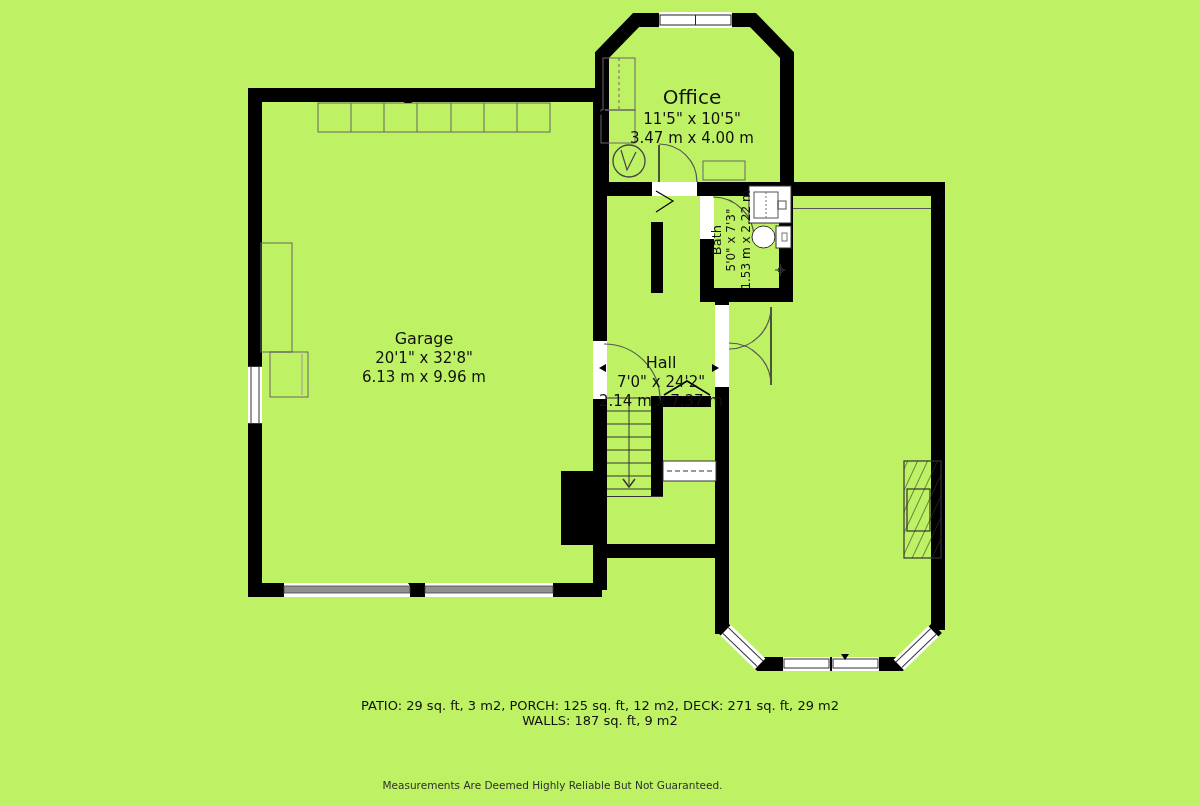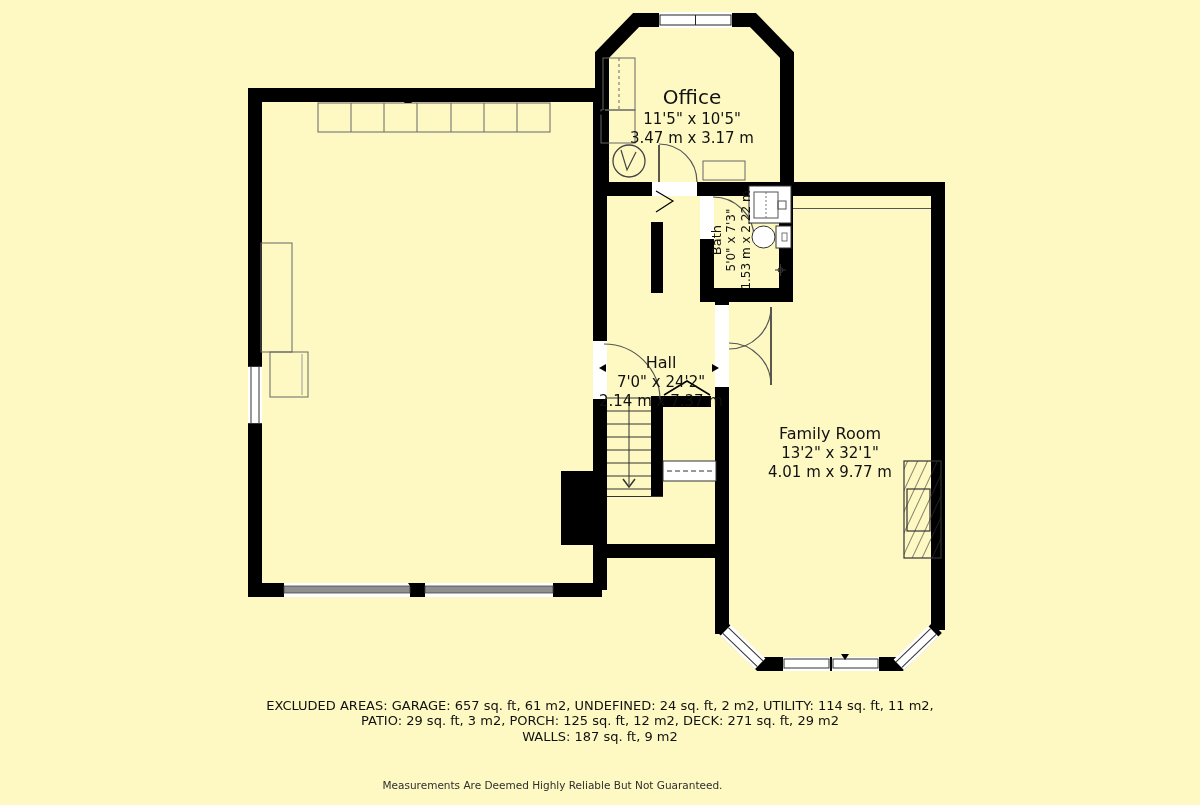--- a/index.html
+++ b/index.html
@@ -1,17 +1,17 @@
 <!DOCTYPE html>
 <html><head>
 <meta charset="utf-8">
 <style>
   html,body{margin:0;padding:0;background:#fff;}
   .canvas{
-    position:relative;width:1200px;height:805px;background:#fef9c3;
+    position:relative;width:1200px;height:805px;background:#bef264;
     font-family:"DejaVu Sans",sans-serif;color:#1a1a1a;overflow:hidden;
   }
   .plan-svg{position:absolute;left:0;top:0;}
   .room-label{
     position:absolute;transform:translate(-50%,-50%);
     text-align:center;white-space:nowrap;color:#111;
   }
   .room-name{font-size:16px;line-height:21px;}
   .room-dims{font-size:15px;line-height:19px;}
   .label-office .room-name{font-size:20px;line-height:26px;}
@@ -203,43 +203,42 @@
       <polygon points="933,418 940,414 940,422"></polygon>
       <polygon points="408,583 416,583 412,589"></polygon>
       <polygon points="676,544 684,544 680,550"></polygon>
       <polygon points="841,654 849,654 845,660"></polygon>
     </g>
   </svg>
 
   <div class="room-label label-office" style="left:692px;top:116px;">
     <div class="room-name">Office</div>
     <div class="room-dims">11'5" x 10'5"</div>
-    <div class="room-dims">3.47 m x 3.17 m</div>
+    <div class="room-dims">3.47 m x 4.00 m</div>
   </div>
 
   <div class="room-label label-bath" style="left:731px;top:240px;">
     <div class="room-name">Bath</div>
     <div class="room-dims">5'0" x 7'3"</div>
     <div class="room-dims">1.53 m x 2.22 m</div>
   </div>
 
+  <div class="room-label" style="left:424px;top:357px;">
+    <div class="room-name">Garage</div>
+    <div class="room-dims">20'1" x 32'8"</div>
+    <div class="room-dims">6.13 m x 9.96 m</div>
+  </div>
 
   <div class="room-label" style="left:661px;top:349px;margin-top:32px;">
     <div class="room-name">Hall</div>
     <div class="room-dims">7'0" x 24'2"</div>
     <div class="room-dims">2.14 m x 7.37 m</div>
   </div>
 
-  <div class="room-label" style="left:830px;top:452px;">
-    <div class="room-name">Family Room</div>
-    <div class="room-dims">13'2" x 32'1"</div>
-    <div class="room-dims">4.01 m x 9.77 m</div>
-  </div>
 
   <div class="summary">
-    <div class="summary-line">EXCLUDED AREAS: GARAGE: 657 sq. ft, 61 m2, UNDEFINED: 24 sq. ft, 2 m2, UTILITY: 114 sq. ft, 11 m2,</div>
     <div class="summary-line">PATIO: 29 sq. ft, 3 m2, PORCH: 125 sq. ft, 12 m2, DECK: 271 sq. ft, 29 m2</div>
     <div class="summary-line">WALLS: 187 sq. ft, 9 m2</div>
   </div>
 
   <div class="disclaimer">Measurements Are Deemed Highly Reliable But Not Guaranteed.</div>
 
 </div>
 
 </body></html>

